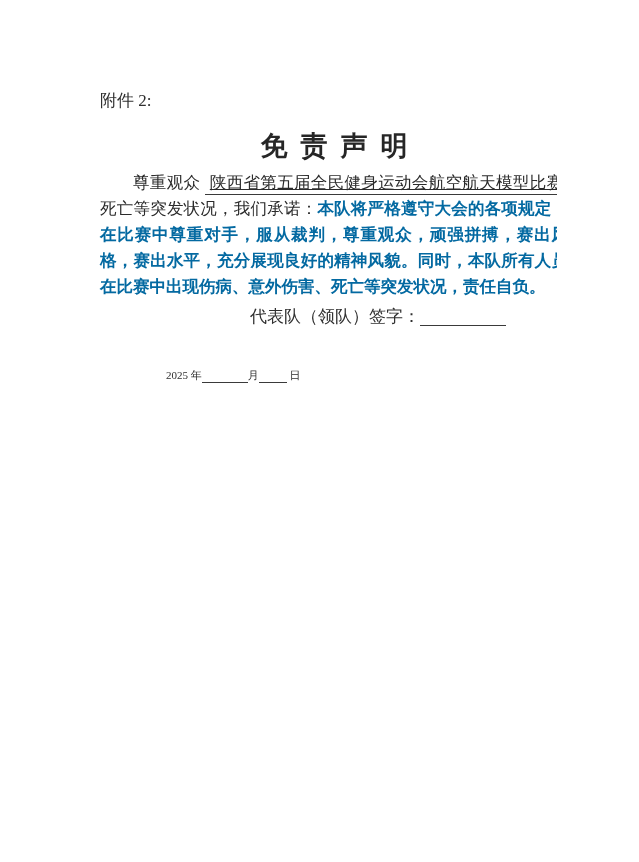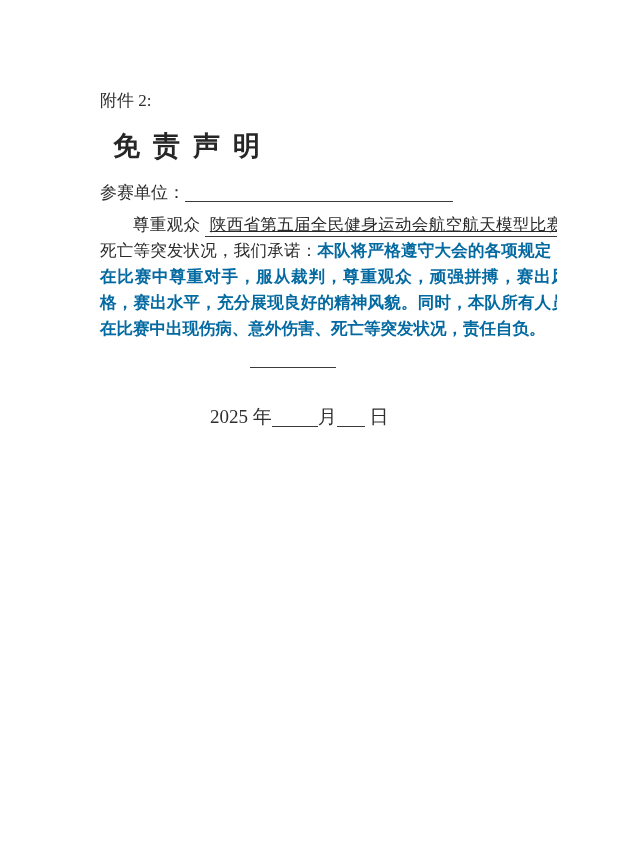--- a/index.html
+++ b/index.html
@@ -19,21 +19,21 @@
   .content {
     padding: 90px 0 0 100px;
     width: 468px;
   }
   .attachment {
     font-size: 17px;
     line-height: 22px;
   }
   .title {
     margin-top: 16px;
-    text-align: left;
+    text-align: center;
     font-size: 27px;
     font-weight: bold;
     letter-spacing: 13px;
     text-indent: 13px;
     line-height: 36px;
     color: #262626;
   }
   .field-row {
     margin-top: 16px;
     font-size: 17px;
@@ -78,49 +78,46 @@
   }
   .seal-row {
     margin-top: 26px;
     margin-left: 150px;
     font-size: 17px;
     line-height: 26px;
     white-space: nowrap;
   }
   .date-row {
     margin-top: 32px;
-    margin-left: 110px;
-    font-size: 19px;
+    margin-left: 66px;
+    font-size: 11px;
     line-height: 26px;
     white-space: nowrap;
   }
 </style>
 </head>
 <body>
 
 <div class="page">
   <div class="content">
 
     <div class="attachment">附件 2:</div>
 
     <div class="title">免责声明</div>
 
 
-    <div class="field-row">
-      <span>参赛单位：</span><span class="blank blank-unit"></span>
-    </div>
 
     <p class="body-par">
       <span>尊重观众</span>
       <span class="u-span">陕西省第五届全民健身运动会航空航天模型比赛</span>
       <span>死亡等突发状况，我们承诺：</span><span class="pledge">本队将严格遵守大会的各项规定，在比赛中尊重对手，服从裁判，尊重观众，顽强拼搏，赛出风格，赛出水平，充分展现良好的精神风貌。同时，本队所有人员在比赛中出现伤病、意外伤害、死亡等突发状况，责任自负。</span>
     </p>
 
     <div class="sig-row">
-      <span class="blank blank-sign"></span>
+      <span>代表队（领队）签字：</span><span class="blank blank-sign"></span>
     </div>
 
 
     <div class="date-row">
       <span>2025 年</span><span class="blank blank-month"></span><span>月</span><span class="blank blank-day"></span> <span>日</span>
     </div>
 
   </div>
 </div>
 

